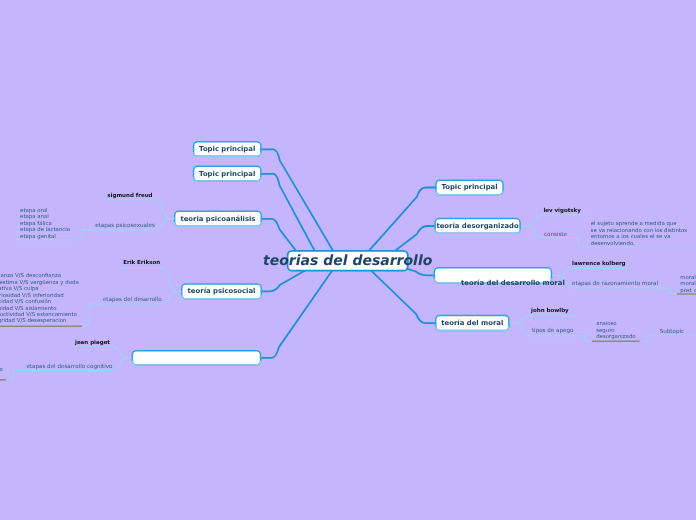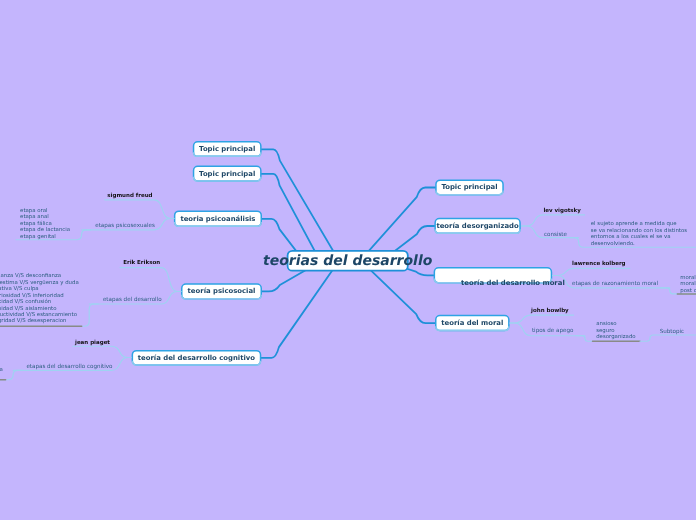--- a/index.html
+++ b/index.html
@@ -74,21 +74,20 @@
       <path d="M706 293.9 L672.8499999999999 293.9 Q669.8 293.9 669.8 290.85 L669.8 290.85 Q669.8 287.8 666.75 287.8 L660.8 287.8" fill="none" stroke="#9ed3f1" stroke-width="1.15" stroke-linecap="round" stroke-linejoin="round"></path>
       <path d="M706 293.9 L677.3 293.9" fill="none" stroke="#8a8a88" stroke-width="1.5" stroke-linecap="round" stroke-linejoin="round"></path>
       <path d="M640 341.2 L587.75 341.2 Q585 341.2 585 338.45 L585 338.45 Q585 335.7 582.25 335.7 L576 335.7" fill="none" stroke="#9ed3f1" stroke-width="1.15" stroke-linecap="round" stroke-linejoin="round"></path>
       <path d="M640 341.2 L592.5 341.2" fill="none" stroke="#8a8a88" stroke-width="1.5" stroke-linecap="round" stroke-linejoin="round"></path>
       <path d="M640 341.2 L646.9 341.2 Q650 341.2 650 338.1 L650 338.1 Q650 335 653.1 335 L706 335" fill="none" stroke="#9ed3f1" stroke-width="1.15" stroke-linecap="round" stroke-linejoin="round"></path>
     </svg>
 <div class="node lvl1" style="left: 192.8px; top: 141px; width: 68.8px; height: 16.1px;">Topic principal</div>
     <div class="node lvl1" style="left: 192.8px; top: 165.6px; width: 68.8px; height: 16.1px;">Topic principal</div>
     <div class="node lvl1" style="left: 173.9px; top: 210.4px; width: 88.1px; height: 16.5px;">teoria psicoanálisis</div>
     <div class="node lvl1" style="left: 181px; top: 283.3px; width: 81px; height: 16.3px;">teoría psicosocial</div>
-    <div class="node lvl1" style="left: 131.6px; top: 349.9px; width: 129.7px; height: 15.9px;">teoría del desarrollo cognitivo</div>
     <div class="node lvl1" style="left: 435.2px; top: 179.4px; width: 68.6px; height: 16.1px;">Topic principal</div>
     <div class="node lvl1" style="left: 434.4px; top: 217.8px; width: 86.4px; height: 16.3px;">teoría desorganizado</div>
     <div class="node lvl1" style="left: 433.6px; top: 267.1px; width: 118.6px; height: 32px; margin-left: 20px;">teoría del desarrollo moral</div>
     <div class="node lvl1" style="left: 435px; top: 314.8px; width: 74.6px; height: 16.5px;">teoría del moral</div>
     <div class="node root" style="left: 286.7px; top: 249.9px; width: 122px; height: 21.7px;">teorias del desarrollo</div>
     <div class="lbl nm" style="left: 107.3px; top: 192.6px;">sigmund freud</div>
     <div class="lbl nm" style="left: 123.2px; top: 259.6px;">Erik Erikson</div>
     <div class="lbl nm" style="left: 75px; top: 340.1px;">jean piaget</div>
     <div class="lbl nm" style="left: 543.4px; top: 207.5px;">lev vigotsky</div>
     <div class="lbl nm" style="left: 572.1px; top: 261.1px;">lawrence kolberg</div>

